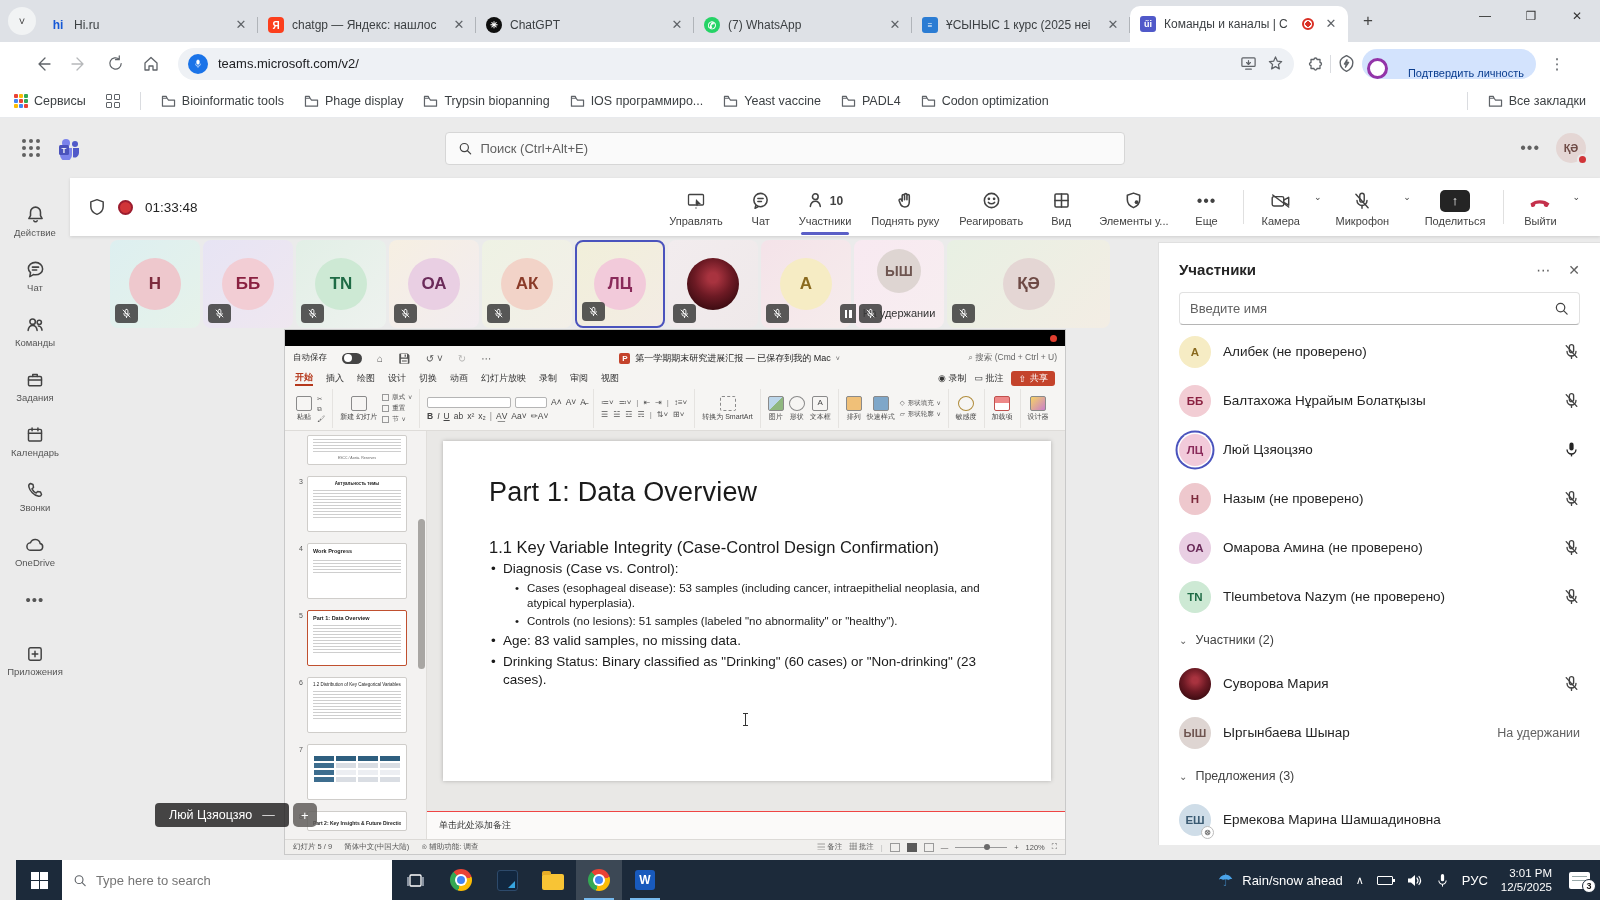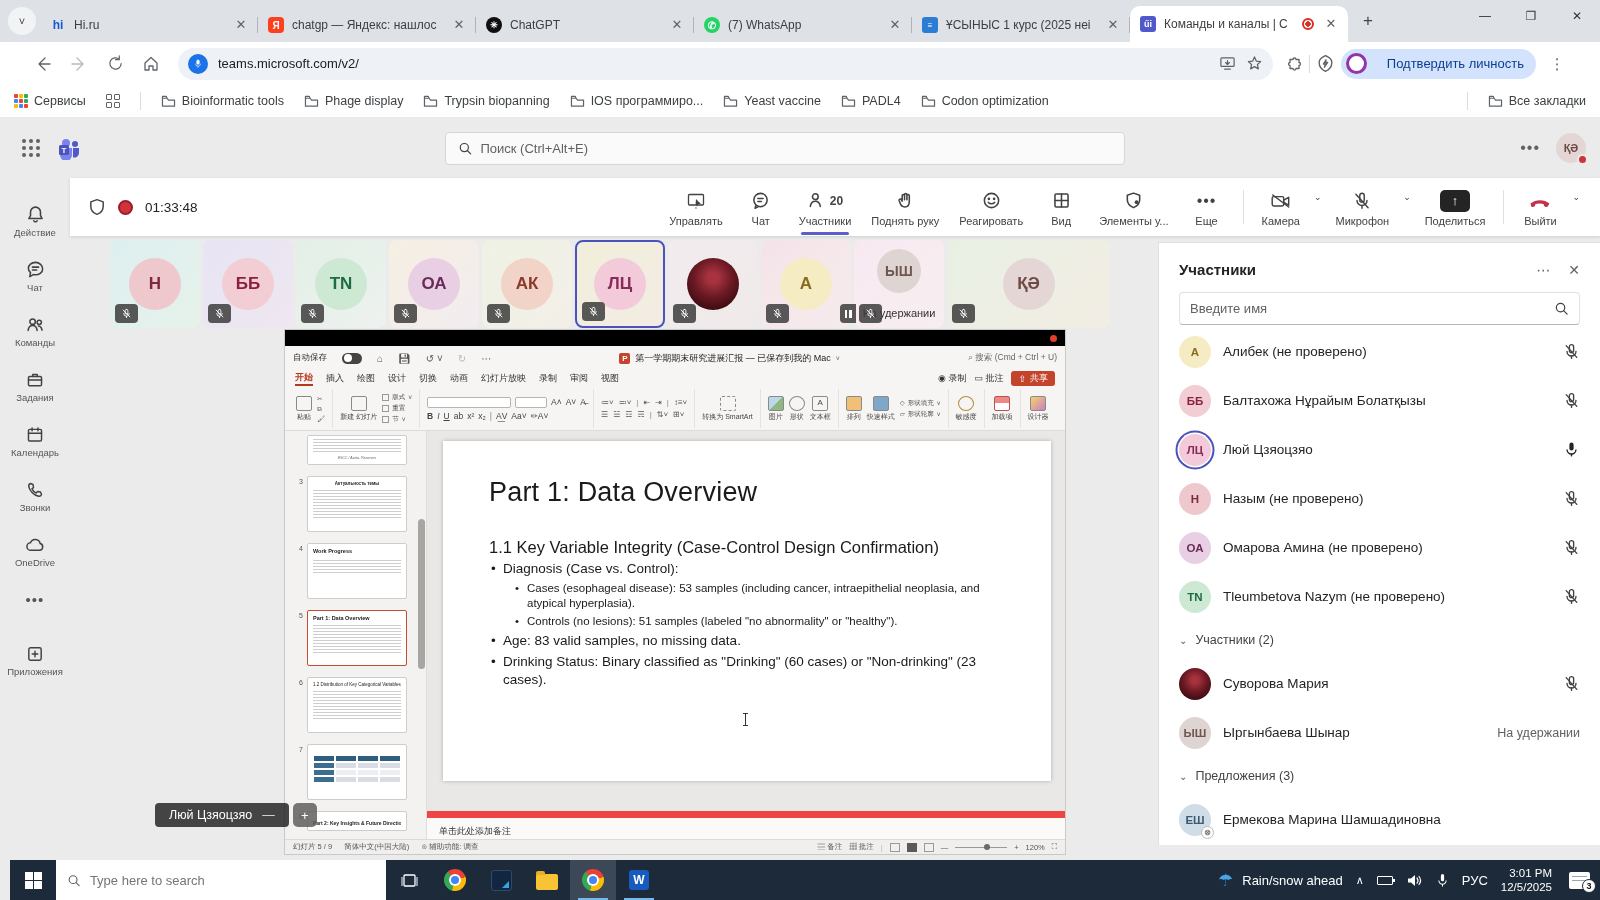--- a/index.html
+++ b/index.html
@@ -25,21 +25,21 @@
   .recdot{width:12px;height:12px;border:2px solid #d93025;border-radius:50%;background:radial-gradient(circle,#d93025 45%,transparent 46%);flex:none}
   #newtab{width:28px;height:28px;margin:0 0 7px 6px;display:flex;align-items:center;justify-content:center;font-size:17px;color:#444}
   #wincontrols{margin-left:auto;display:flex;height:42px;align-self:flex-start}
   #wincontrols .wc{width:46px;height:32px;display:flex;align-items:center;justify-content:center;color:#333;font-size:12px}
   
   #toolbar{height:43px;background:#fff;display:flex;align-items:center;padding:0 28px;gap:6px}
   .navbtn{width:30px;height:30px;display:flex;align-items:center;justify-content:center;border-radius:50%}
   #addr{flex:1;height:32px;background:#eef1f5;border-radius:16px;display:flex;align-items:center;padding:0 10px;gap:10px;margin:0 6px}
   #addr .micbadge{width:20px;height:20px;border-radius:50%;background:#1a73e8;display:flex;align-items:center;justify-content:center;flex:none}
   #addr .url{font-size:13px;color:#202124;flex:1}
-  #idchip{height:30px;background:#d3e3fd;border-radius:15px;display:flex;align-items:center;gap:20px;padding:0 12px 0 5px;font-size:13px;color:#0b3e8f;white-space:nowrap}
+  #idchip{height:30px;background:#d3e3fd;border-radius:15px;display:flex;align-items:flex-end;gap:20px;padding:0 12px 0 5px;font-size:11px;color:#0b3e8f;white-space:nowrap}
   #idchip .pvt{width:21px;height:21px;border-radius:50%;border:3px solid #9334a8;background:#fff;position:relative}
   
   #bookmarks{height:33px;background:#fff;display:flex;align-items:center;padding:0 14px;gap:20px;font-size:12.5px;color:#3c4043;border-bottom:1px solid #e8eaed}
   .bmitem{display:flex;align-items:center;gap:6px;white-space:nowrap}
   .svcgrid{display:grid;grid-template-columns:repeat(3,4px);grid-gap:1px}
   .svcgrid i{width:4px;height:4px;border-radius:1px;display:block}
   .appsq{display:grid;grid-template-columns:repeat(2,6px);grid-gap:2px}
   .appsq i{width:6px;height:6px;border:1.4px solid #5f6368;border-radius:1px}
   .vdiv{width:1px;height:18px;background:#dadce0}
   .bmspacer{flex:1}
@@ -136,21 +136,21 @@
   #slide{position:absolute;left:16px;top:10px;width:608px;height:340px;background:#fff;box-shadow:0 0 4px rgba(0,0,0,.25);padding:36px 46px 0}
   #slide h1{font-size:27px;font-weight:normal;color:#1a1a1a;letter-spacing:.2px}
   #slide .head{font-size:16.5px;color:#1a1a1a;margin-top:30px}
   #slide ul{list-style:none;}
   #slide li{font-size:13.5px;color:#1a1a1a;line-height:1.35;padding-left:14px;position:relative;margin-top:3px}
   #slide li:before{content:"•";position:absolute;left:2px}
   #slide li.l2{font-size:11.5px;margin-left:24px;line-height:1.3}
   .ibeam{position:absolute;left:302px;top:272px;width:1px;height:13px;background:#333}
   .ibeam:before,.ibeam:after{content:"";position:absolute;left:-2px;width:5px;height:1px;background:#333}
   .ibeam:after{bottom:0}
-  #notes{height:28px;background:#fbfaf9;border-top:7px solid #ef4444;font-size:9px;color:#333;padding:7px 12px;flex:none}
+  #notes{height:28px;background:#fbfaf9;border-top:1px solid #ef4444;font-size:9px;color:#333;padding:7px 12px;flex:none}
   #pptstatus{height:15px;background:#f0efed;border-top:1px solid #dcdad7;display:flex;align-items:center;font-size:7.5px;color:#555;padding:0 8px;gap:12px;flex:none}
   #pptstatus .rgt{margin-left:auto;display:flex;align-items:center;gap:7px}
   .viewsq{width:10px;height:9px;border:1px solid #9a9a9a;display:inline-block}
   .viewsq.sel{background:#5a5a5a;border-color:#5a5a5a}
   .zslider{width:52px;height:1px;background:#9a9a9a;position:relative;display:inline-block}
   .zslider i{position:absolute;left:55%;top:-2.5px;width:6px;height:6px;border-radius:50%;background:#6a6a6a}
   
   #overlay{position:absolute;left:85px;top:567px;display:flex;align-items:center;gap:4px;z-index:8}
   #overlay .pill{background:rgba(32,31,30,.82);color:#fff;font-size:12.5px;padding:5px 14px;border-radius:4px;display:flex;align-items:center;gap:10px}
   #overlay .zb{width:24px;height:24px;border-radius:50%;background:rgba(96,94,92,.85);color:#fff;display:flex;align-items:center;justify-content:center;font-size:13px}
@@ -165,21 +165,21 @@
   #psearch input::placeholder{color:#616161}
   .prow{height:49px;display:flex;align-items:center;gap:12px}
   .pav{width:32px;height:32px;border-radius:50%;display:flex;align-items:center;justify-content:center;font-size:11.5px;font-weight:bold;flex:none;position:relative}
   .pav.ring{box-shadow:0 0 0 1.5px #fff,0 0 0 3.5px #4a53bd}
   .pav .xbadge{position:absolute;right:-3px;bottom:-3px;width:13px;height:13px;border-radius:50%;background:#fff;border:1px solid #bbb;color:#777;font-size:8px;display:flex;align-items:center;justify-content:center}
   .prow .nm{font-size:13.5px;color:#242424;flex:1;white-space:nowrap;overflow:hidden}
   .prow .hold{font-size:12.5px;color:#616161;white-space:nowrap}
   .psec{height:38px;display:flex;align-items:center;gap:8px;font-size:12.5px;color:#424242}
   .psec .ch{font-size:10px;color:#616161}
   
-  #taskbar{position:absolute;left:10px;right:0;bottom:0;height:40px;background:var(--taskbar);display:flex;align-items:stretch;color:#fff}
+  #taskbar{position:absolute;left:16px;right:0;bottom:0;height:40px;background:var(--taskbar);display:flex;align-items:stretch;color:#fff}
   .tbbtn{width:46px;display:flex;align-items:center;justify-content:center}
   #tbsearch{width:330px;background:#fff;display:flex;align-items:center;gap:9px;padding:0 11px;color:#5f5f5f;font-size:13px}
   #tbsearch input{border:none;outline:none;font-size:13px;color:#5f5f5f;width:100%}
   .tbicon{width:46px;display:flex;align-items:center;justify-content:center;position:relative}
   .tbicon.open:after{content:"";position:absolute;left:8px;right:8px;bottom:0;height:2.5px;background:#76b9ed}
   .tbicon.focus{background:rgba(255,255,255,.14)}
   .chromeball{width:22px;height:22px;border-radius:50%;background:conic-gradient(from -45deg,#ea4335 0 120deg,#fbbc05 120deg 240deg,#34a853 240deg 360deg);position:relative}
   .chromeball:before{content:"";position:absolute;inset:5px;border-radius:50%;background:#fff}
   .chromeball:after{content:"";position:absolute;inset:7px;border-radius:50%;background:#4285f4}
   .folder{width:22px;height:16px;background:#f8c435;border-radius:2px;position:relative;margin-top:3px}
@@ -501,21 +501,21 @@
                 </svg>
               </span>
             <span class="lbl">Чат</span>
           </div>
           <div class="mbtn active">
             <span class="iconrow">
                 <svg class="icn" width="19" height="19" viewBox="0 0 16 16">
                   <circle cx="7" cy="4.8" r="2.4"></circle>
                   <path d="M2.8 13c.4-2.8 2-4.4 4.2-4.4s3.8 1.6 4.2 4.4"></path>
                 </svg>
-                <span class="cnt">20</span>
+                <span class="cnt">10</span>
               </span>
             <span class="lbl">Участники</span>
           </div>
           <div class="mbtn">
             <span class="iconrow">
                 <svg class="icn" width="19" height="19" viewBox="0 0 16 16">
                   <path d="M5.2 8.6V4a1 1 0 0 1 2 0v3.4m0-4.2a1 1 0 0 1 2 0v4.2m0-3.4a1 1 0 0 1 2 0v4.8c0 2.8-1.4 4.6-3.8 4.6-2 0-3.2-1-3.8-2.8l-1-2.6a1 1 0 0 1 1.8-.8l.8 1.4"></path>
                 </svg>
               </span>
             <span class="lbl">Поднять руку</span>

